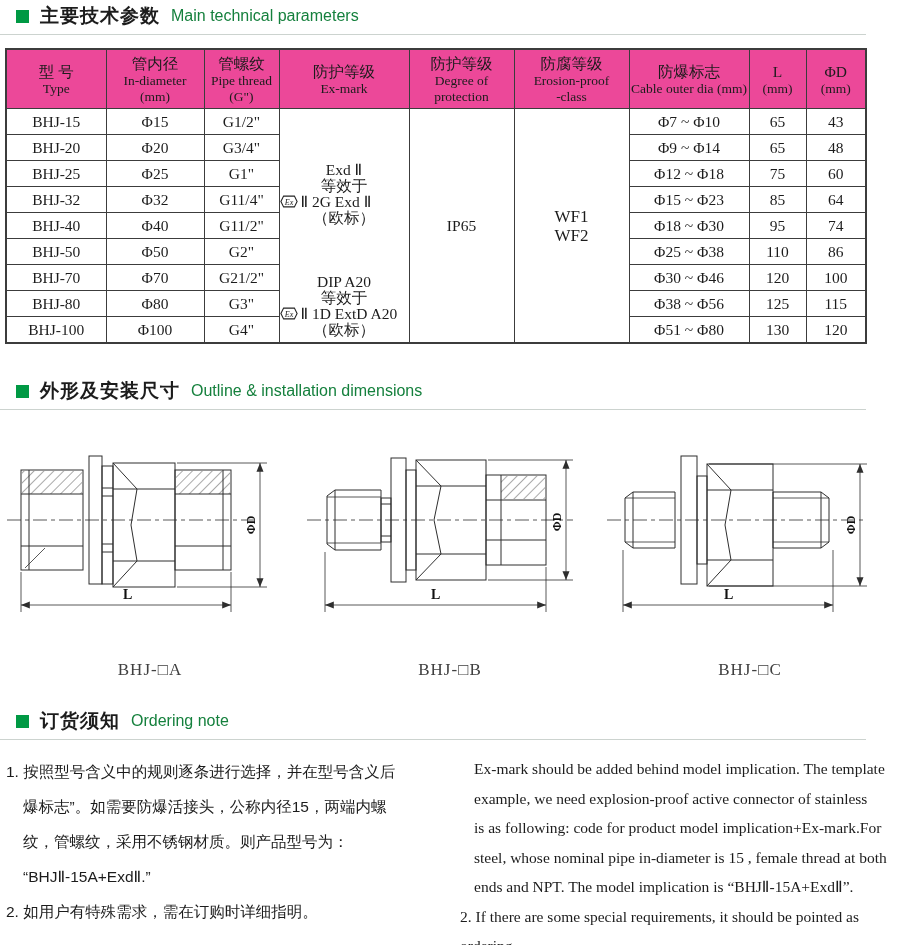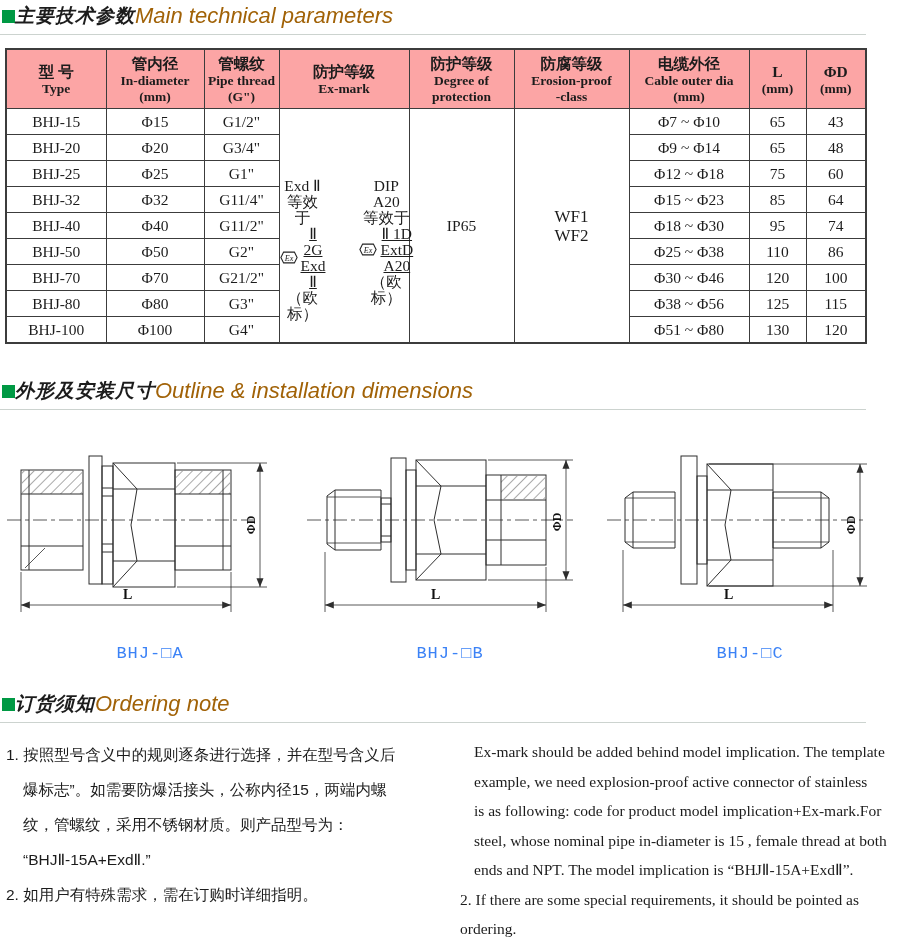--- a/index.html
+++ b/index.html
@@ -1,49 +1,49 @@
 <!DOCTYPE html>
 <html><head>
 <meta charset="utf-8">
 <style>
   html,body{margin:0;padding:0;background:#ffffff;}
   body{width:900px;height:945px;overflow:hidden;color:#1c1c1c;
        font-family:"Liberation Sans",sans-serif;}
 
   
-  .sec-head{display:flex;align-items:center;margin-left:2px;height:22px;font-style:italic;}
+  .sec-head{display:flex;align-items:center;gap:11px;margin-left:16px;height:22px;}
   .sec-head.first{margin-top:5px;}
   .sec-head.second{margin-top:36px;}
   .sec-head.third{margin-top:30px;}
   .sq{width:13px;height:13px;background:#009944;flex:0 0 auto;}
   .sec-zh{font-size:19px;font-weight:bold;letter-spacing:1px;}
-  .sec-en{font-size:22px;color:#a16207;}
+  .sec-en{font-size:16px;color:#15803d;}
   .rule{height:1px;background:#ccd3cf;width:866px;margin-top:7px;}
 
   
   table.params{border-collapse:collapse;table-layout:fixed;width:860px;
     margin:13px 0 0 5px;text-align:center;
     font-family:"Liberation Serif",serif;border:2px solid #3c3c3c;}
   table.params th,table.params td{border:1px solid #3c3c3c;padding:0;}
-  table.params thead th{background:#fca5a5;font-weight:bold;height:58px;}
+  table.params thead th{background:#ec4899;font-weight:normal;height:58px;}
   .h-zh{font-size:15.5px;line-height:19px;}
   .h-en{font-size:13.5px;line-height:16px;}
   table.params tbody td{height:25px;font-size:15.5px;}
   .ex-cell{font-size:13.5px;line-height:16px;vertical-align:middle;}
-  .ex-cell .blocks{display:flex;gap:34px;margin-top:48px;}
-  .ex-line{display:flex;align-items:center;justify-content:flex-end;gap:3px;text-decoration:underline;}
+  .ex-cell .blocks{display:flex;flex-direction:column;gap:48px;margin-top:48px;}
+  .ex-line{display:flex;align-items:center;justify-content:flex-start;gap:3px;}
   .exsym{flex:0 0 auto;}
   .erosion-cell div{line-height:19px;font-size:17px;}
 
   
   .drawings{display:flex;margin-top:20px;}
   .fig{width:300px;display:flex;flex-direction:column;align-items:center;}
   .fig svg{display:block;}
-  .fig-caption{margin-top:24px;font-family:Liberation Mono, monospace;
-    font-size:17px;letter-spacing:1px;color:#3b82f6;}
+  .fig-caption{margin-top:40px;font-family:Liberation Serif, serif;
+    font-size:17px;letter-spacing:1px;color:#404040;}
 
   
   .notes{display:flex;margin:14px 0 0 6px;}
   .notes-zh{width:448px;font-family:"Liberation Sans",sans-serif;
     font-size:15.5px;line-height:35px;}
   .notes-en{width:440px;margin-left:6px;font-family:"Liberation Serif",serif;
     font-size:15.5px;line-height:29.5px;}
   .cont-zh{padding-left:17px;}
   .cont-en{padding-left:14px;}
 </style>
@@ -93,21 +93,21 @@
           <div class="h-zh">防护等级</div>
           <div class="h-en">Degree of</div>
           <div class="h-en">protection</div>
         </th>
       <th>
           <div class="h-zh">防腐等级</div>
           <div class="h-en">Erosion-proof</div>
           <div class="h-en">-class</div>
         </th>
       <th>
-          <div class="h-zh">电缆外径</div>
+          <div class="h-zh">防爆标志</div>
           <div class="h-en">Cable outer dia (mm)</div>
         </th>
       <th>
           <div class="h-zh">L</div>
           <div class="h-en">(mm)</div>
         </th>
       <th>
           <div class="h-zh">ΦD</div>
           <div class="h-en">(mm)</div>
         </th>

